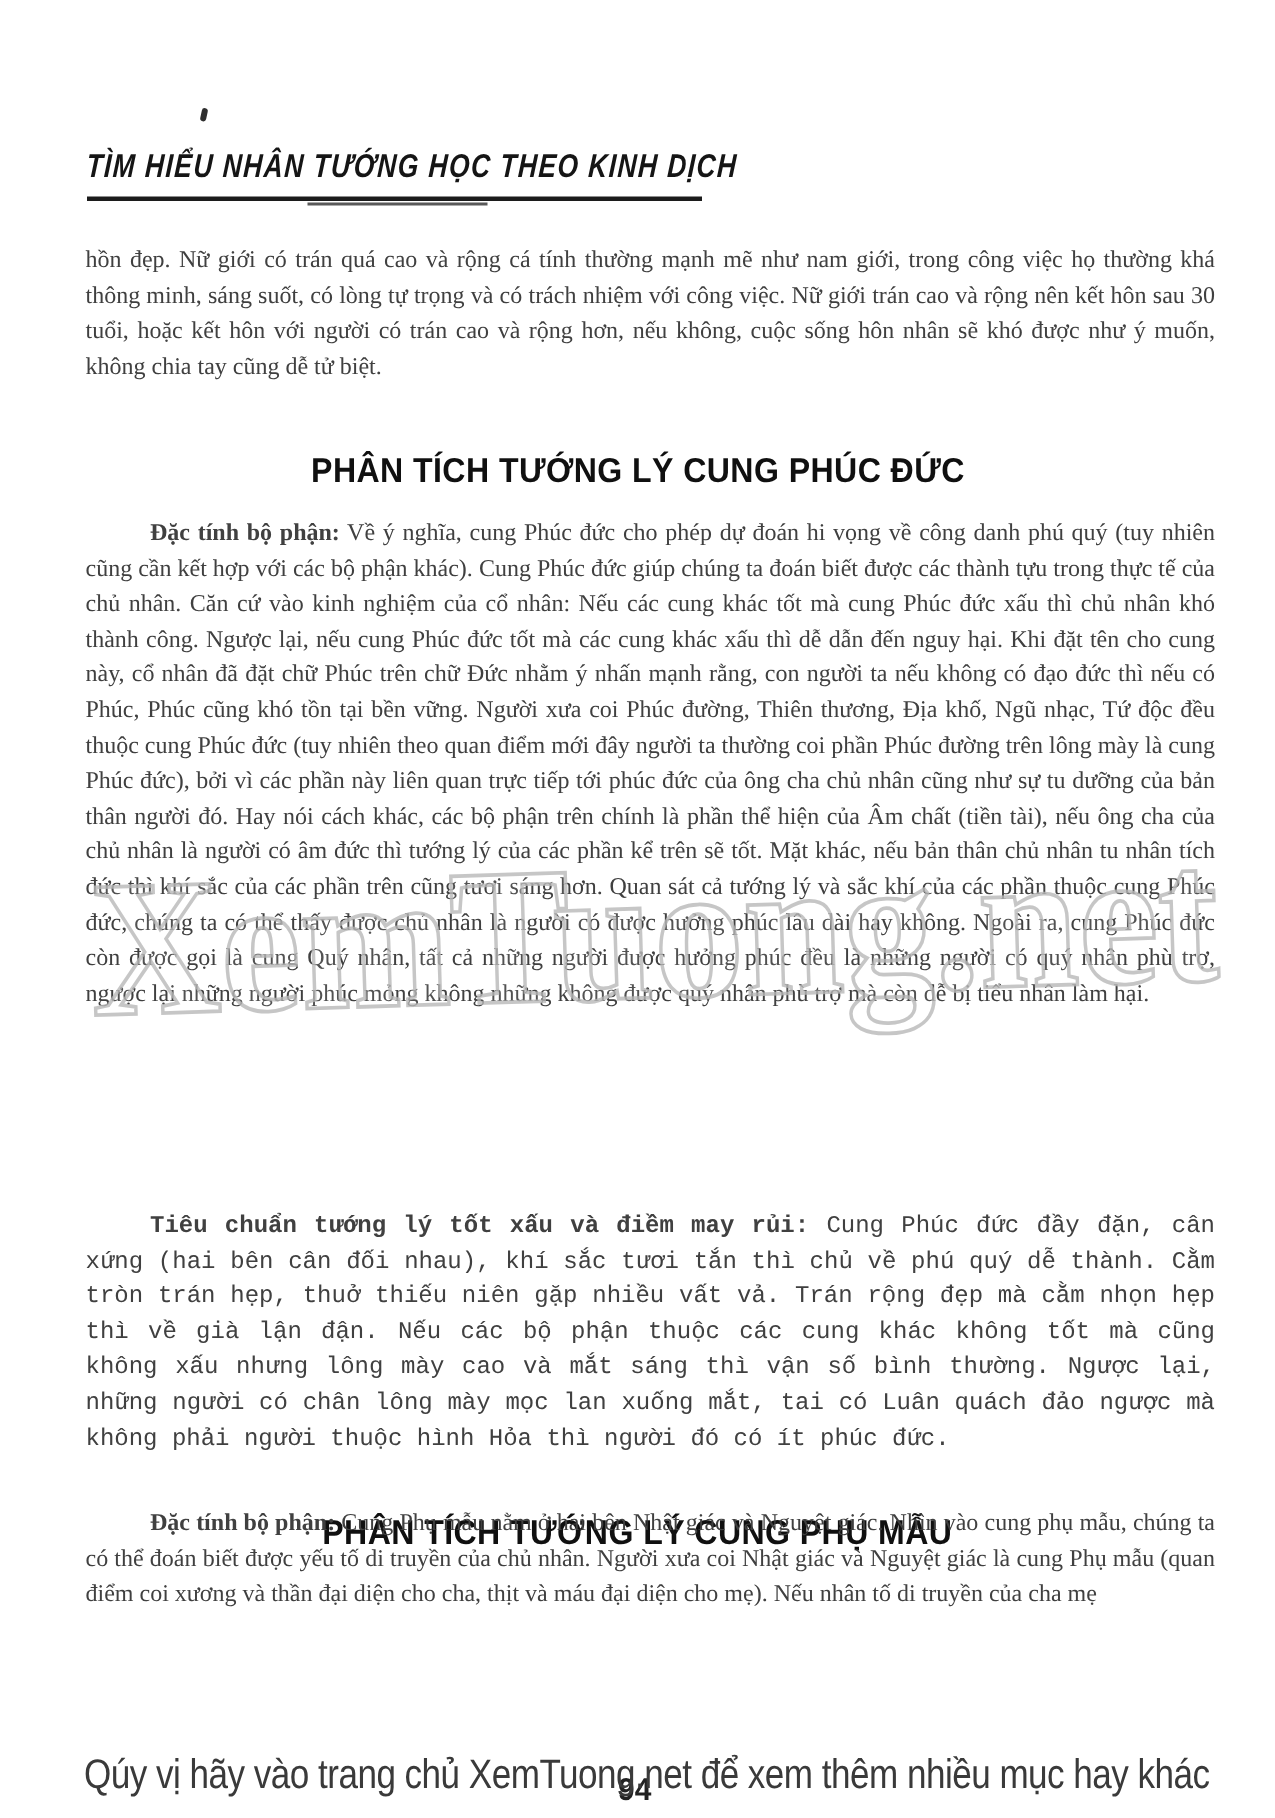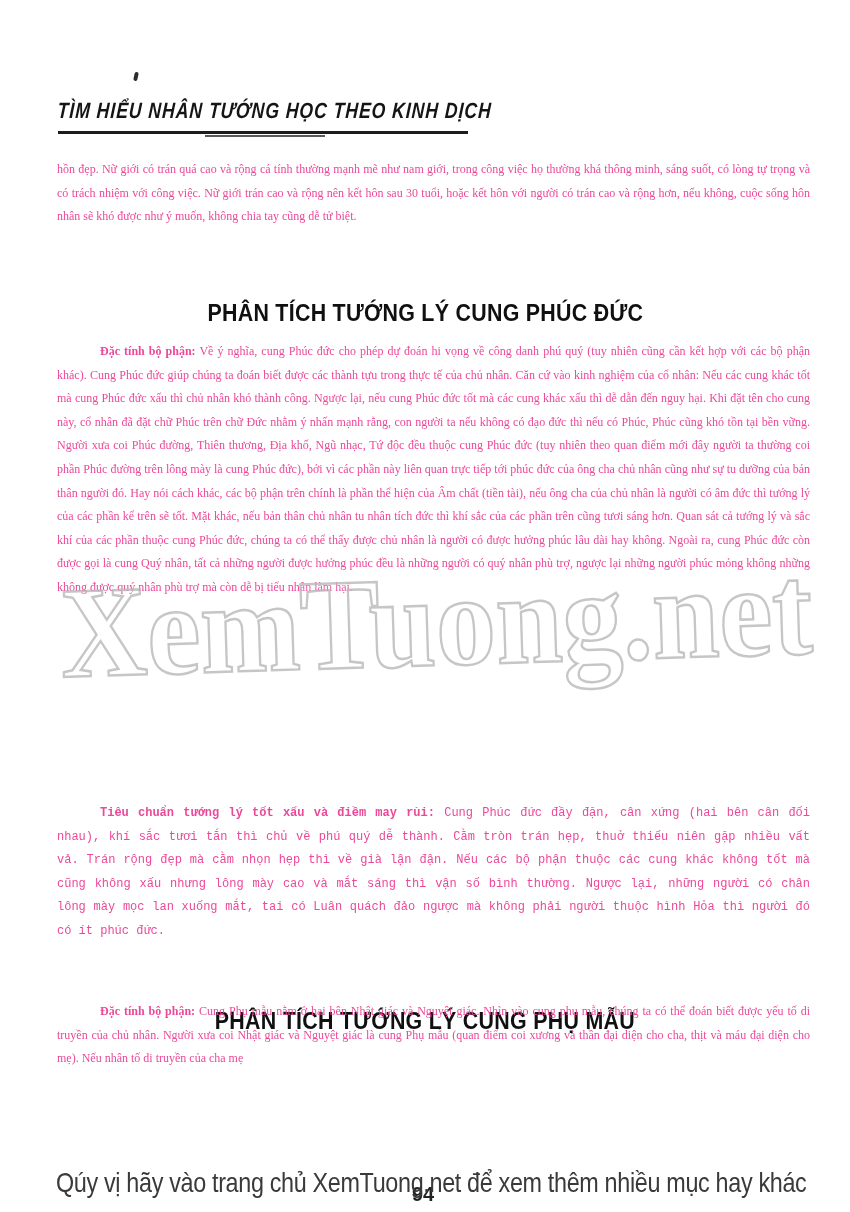--- a/index.html
+++ b/index.html
@@ -26,23 +26,23 @@
     font-size:22px;letter-spacing:1.2px;
     transform:scaleX(0.8) skewX(-4deg);
     transform-origin:left bottom;
     color:#151515;
   }
   .header-rule{position:absolute;left:58px;top:131px;width:410px;height:3px;background:#1c1c1c;}
   .header-rule2{position:absolute;left:205px;top:135px;width:120px;height:2px;background:#222;opacity:.75;}
   
   .para{
     position:absolute;left:57px;width:753px;
-    font-size:12px;line-height:23.6px;
+    font-size:16px;line-height:23.6px;
     text-align:justify;
-    color:#ec4899;
+    color:#404040;
   }
   .para .lead{font-weight:700;}
   .indent{text-indent:43px;}
   .p-intro{top:146px;}
   .p-s1a{top:328px;}
   .p-s1b{top:790px;font-family:Liberation Mono, monospace;}
   .p-s2a{top:988px;}
   
   .section-heading{
     position:absolute;left:0;width:850px;text-align:center;

